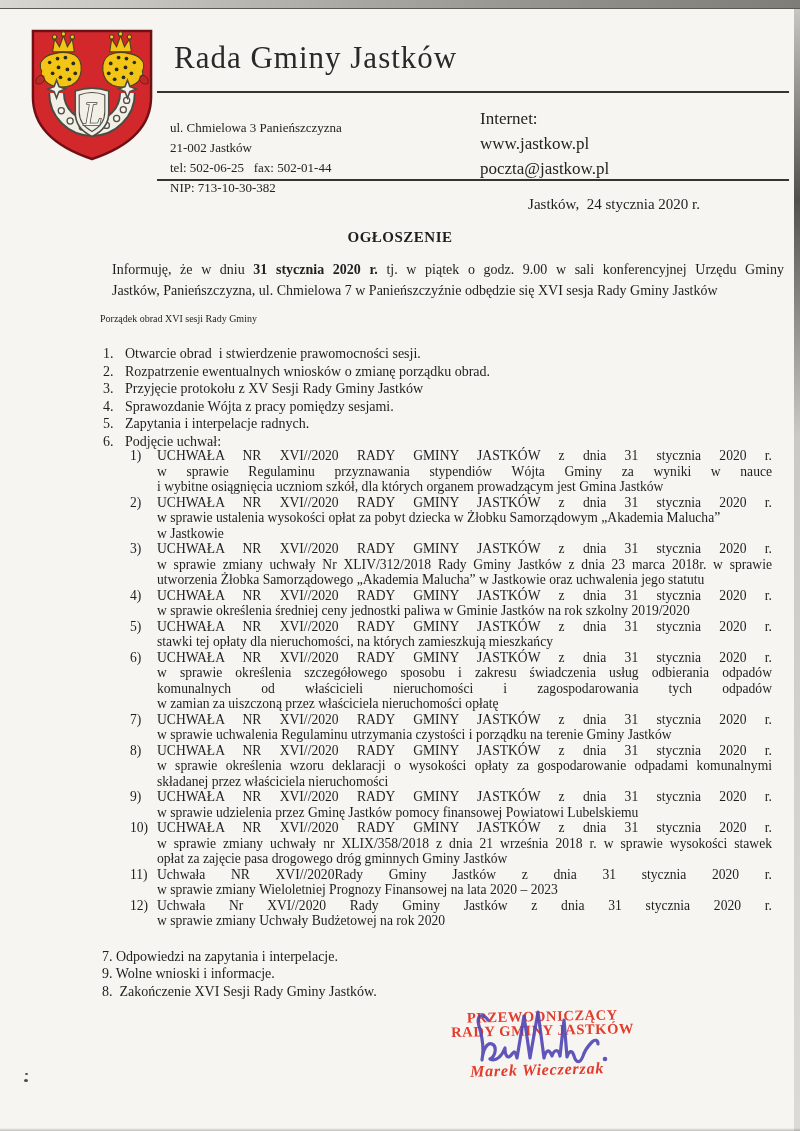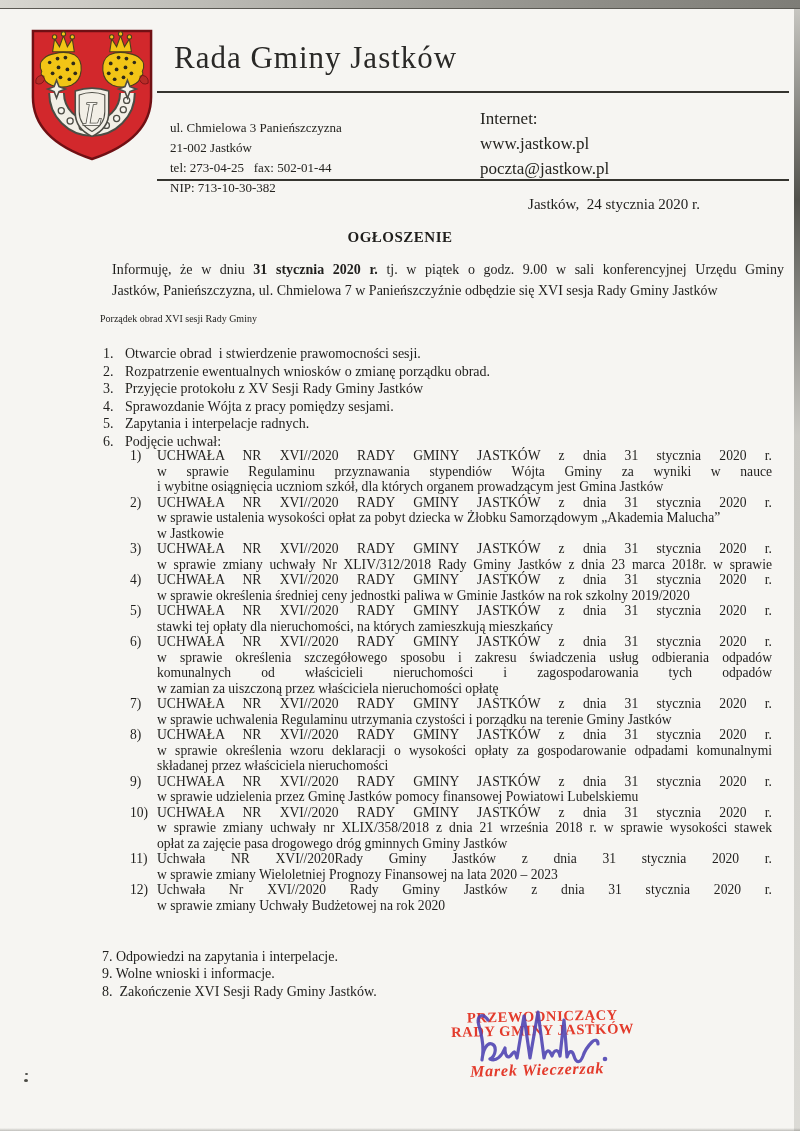--- a/index.html
+++ b/index.html
@@ -122,21 +122,21 @@
     <path class="inner-line" d="M52,70 Q65,65 78,70 L78,87 Q78,100 65,107 Q52,100 52,87 Z"></path>
     <text class="crest-letter" x="66" y="100" text-anchor="middle">L</text>
   </svg>
 
   <h1 class="org-title">Rada Gminy Jastków</h1>
   <div class="rule rule1"></div>
 
   <div class="addr">
     <div>ul. Chmielowa 3 Panieńszczyzna</div>
     <div>21-002 Jastków</div>
-    <div>tel: 273-04-25   fax: 502-01-44</div>
+    <div>tel: 502-06-25   fax: 502-01-44</div>
     <div>NIP: 713-10-30-382</div>
   </div>
 
   <div class="internet">
     <div>Internet:</div>
     <div>www.jastkow.pl</div>
     <div>poczta@jastkow.pl</div>
   </div>
 
   <div class="rule rule2"></div>
@@ -184,20 +184,21 @@
           <div class="res-line">w sprawie ustalenia wysokości opłat za pobyt dziecka w Żłobku Samorządowym „Akademia Malucha”</div>
           <div class="res-line">w Jastkowie</div>
         </div>
       </div>
 
       <div class="res-item">
         <span class="res-num">3)</span>
         <div class="res-lines">
           <div class="res-line j">UCHWAŁA NR XVI//2020 RADY GMINY JASTKÓW z dnia 31 stycznia 2020 r.</div>
           <div class="res-line j">w sprawie zmiany uchwały Nr XLIV/312/2018 Rady Gminy Jastków z dnia 23 marca 2018r. w sprawie</div>
+          <div class="res-line">utworzenia Żłobka Samorządowego „Akademia Malucha” w Jastkowie oraz uchwalenia jego statutu</div>
         </div>
       </div>
 
       <div class="res-item">
         <span class="res-num">4)</span>
         <div class="res-lines">
           <div class="res-line j">UCHWAŁA NR XVI//2020 RADY GMINY JASTKÓW z dnia 31 stycznia 2020 r.</div>
           <div class="res-line">w sprawie określenia średniej ceny jednostki paliwa w Gminie Jastków na rok szkolny 2019/2020</div>
         </div>
       </div>

